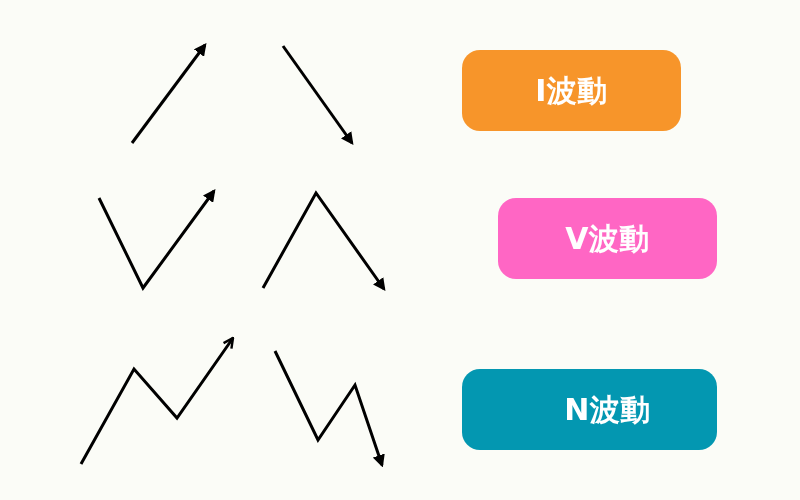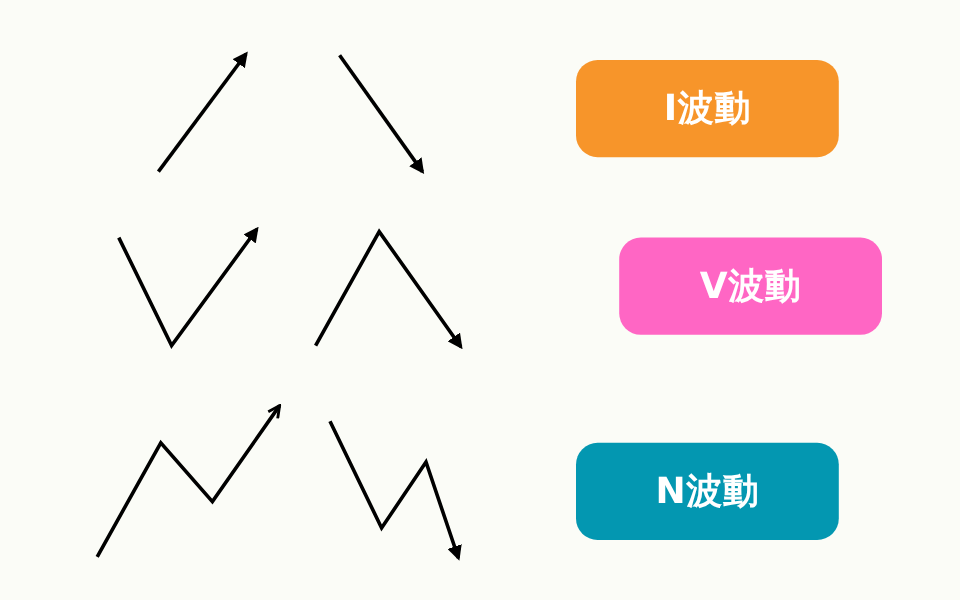--- a/index.html
+++ b/index.html
@@ -16,21 +16,21 @@
     }
     .diagram {
       position: absolute;
       left: 0;
       top: 0;
       width: 800px;
       height: 500px;
     }
     .label-box {
       position: absolute;
-      left: 480px;
+      left: 462px;
       width: 219px;
       height: 81px;
       border-radius: 18px;
       display: flex;
       align-items: center;
       justify-content: center;
       color: #ffffff;
       font-weight: bold;
       font-size: 30px;
       letter-spacing: 0.5px;
@@ -67,15 +67,15 @@
 </svg>
 
 <div class="label-box" id="box-i" style="background:#f7952a;">
   <span>I波動</span>
 </div>
 
 <div class="label-box" id="box-v" style="background:#ff66c4;margin-left:36px;">
   <span>V波動</span>
 </div>
 
-<div class="label-box" id="box-n" style="background:#0397b1;">
+<div class="label-box" id="box-n" style="background:#0397b1;padding-left:36px;">
   <span>N波動</span>
 </div>
 
 </body></html>

